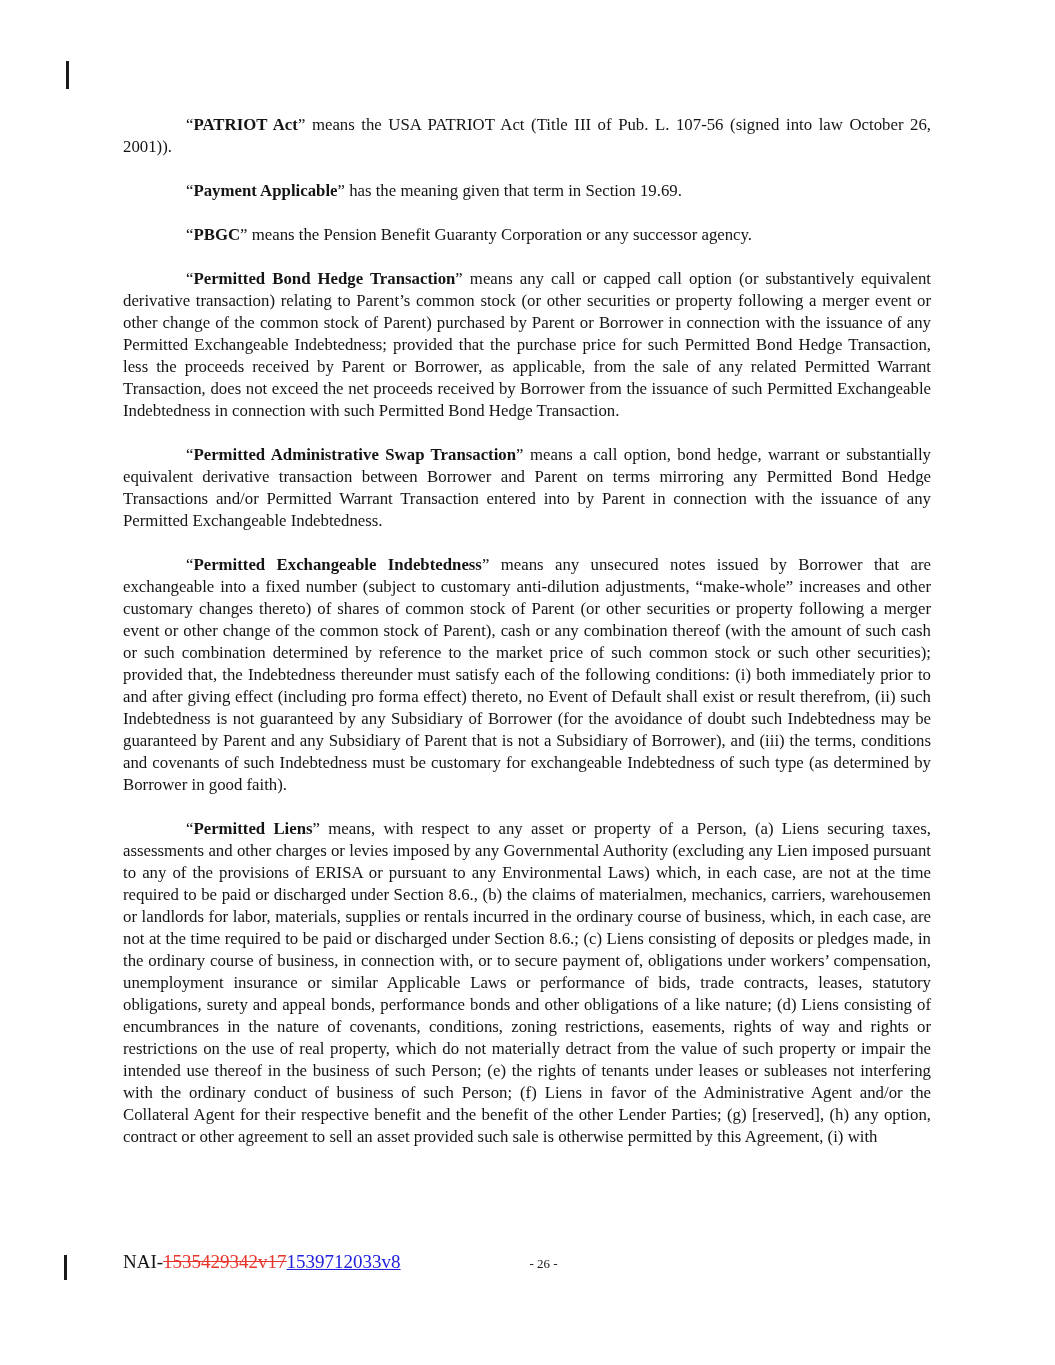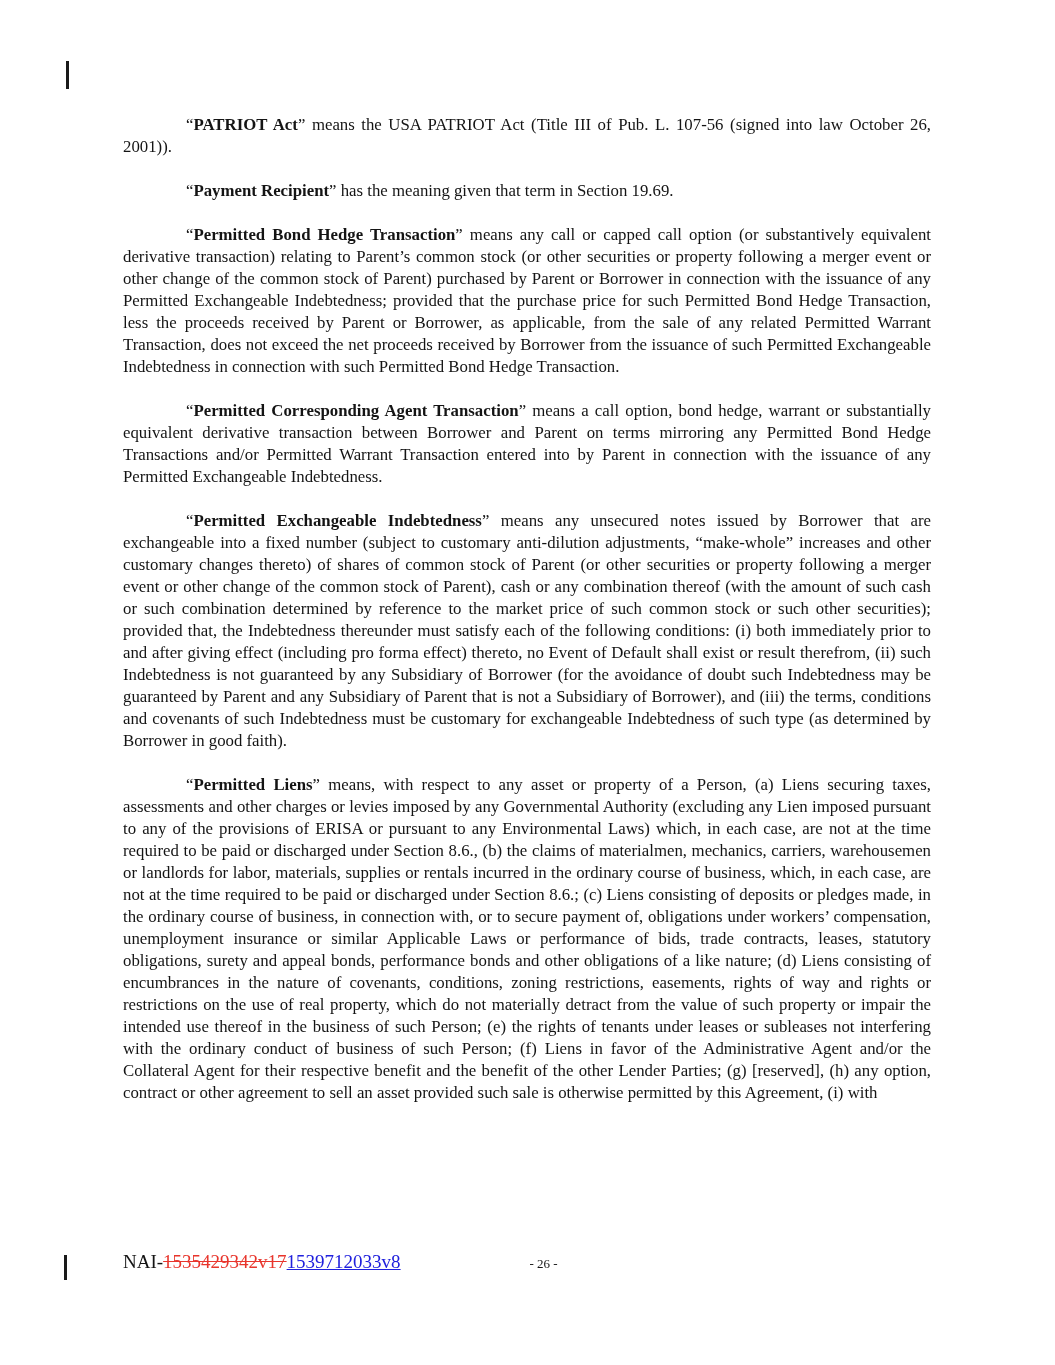--- a/index.html
+++ b/index.html
@@ -61,26 +61,27 @@
 <body>
 
 <div class="page">
 
   <div class="change-bar top"></div>
   <div class="change-bar bottom"></div>
 
   <div class="content">
     <p><span>“</span><b>PATRIOT Act</b><span>” means the USA PATRIOT Act (Title III of Pub. L. 107-56 (signed into law October 26, 2001)).</span></p>
 
-    <p><span>“</span><b>Payment Recipient</b><span>” has the meaning given that term in Section 19.69.</span></p>
+    <p><span>“</span><b>Payment Applicable</b><span>” has the meaning given that term in Section 19.69.</span></p>
 
+    <p><span>“</span><b>PBGC</b><span>” means the Pension Benefit Guaranty Corporation or any successor agency.</span></p>
 
     <p><span>“</span><b>Permitted Bond Hedge Transaction</b><span>” means any call or capped call option (or substantively equivalent derivative transaction) relating to Parent’s common stock (or other securities or property following a merger event or other change of the common stock of Parent) purchased by Parent or Borrower in connection with the issuance of any Permitted Exchangeable Indebtedness; provided that the purchase price for such Permitted Bond Hedge Transaction, less the proceeds received by Parent or Borrower, as applicable, from the sale of any related Permitted Warrant Transaction, does not exceed the net proceeds received by Borrower from the issuance of such Permitted Exchangeable Indebtedness in connection with such Permitted Bond Hedge Transaction.</span></p>
 
-    <p><span>“</span><b>Permitted Corresponding Agent Transaction</b><span>” means a call option, bond hedge, warrant or substantially equivalent derivative transaction between Borrower and Parent on terms mirroring any Permitted Bond Hedge Transactions and/or Permitted Warrant Transaction entered into by Parent in connection with the issuance of any Permitted Exchangeable Indebtedness.</span></p>
+    <p><span>“</span><b>Permitted Administrative Swap Transaction</b><span>” means a call option, bond hedge, warrant or substantially equivalent derivative transaction between Borrower and Parent on terms mirroring any Permitted Bond Hedge Transactions and/or Permitted Warrant Transaction entered into by Parent in connection with the issuance of any Permitted Exchangeable Indebtedness.</span></p>
 
     <p><span>“</span><b>Permitted Exchangeable Indebtedness</b><span>” means any unsecured notes issued by Borrower that are exchangeable into a fixed number (subject to customary anti-dilution adjustments, “make-whole” increases and other customary changes thereto) of shares of common stock of Parent (or other securities or property following a merger event or other change of the common stock of Parent), cash or any combination thereof (with the amount of such cash or such combination determined by reference to the market price of such common stock or such other securities); provided that, the Indebtedness thereunder must satisfy each of the following conditions: (i) both immediately prior to and after giving effect (including pro forma effect) thereto, no Event of Default shall exist or result therefrom, (ii) such Indebtedness is not guaranteed by any Subsidiary of Borrower (for the avoidance of doubt such Indebtedness may be guaranteed by Parent and any Subsidiary of Parent that is not a Subsidiary of Borrower), and (iii) the terms, conditions and covenants of such Indebtedness must be customary for exchangeable Indebtedness of such type (as determined by Borrower in good faith).</span></p>
 
     <p><span>“</span><b>Permitted Liens</b><span>” means, with respect to any asset or property of a Person, (a) Liens securing taxes, assessments and other charges or levies imposed by any Governmental Authority (excluding any Lien imposed pursuant to any of the provisions of ERISA or pursuant to any Environmental Laws) which, in each case, are not at the time required to be paid or discharged under Section 8.6., (b) the claims of materialmen, mechanics, carriers, warehousemen or landlords for labor, materials, supplies or rentals incurred in the ordinary course of business, which, in each case, are not at the time required to be paid or discharged under Section 8.6.; (c) Liens consisting of deposits or pledges made, in the ordinary course of business, in connection with, or to secure payment of, obligations under workers’ compensation, unemployment insurance or similar Applicable Laws or performance of bids, trade contracts, leases, statutory obligations, surety and appeal bonds, performance bonds and other obligations of a like nature; (d)&nbsp;Liens consisting of encumbrances in the nature of covenants, conditions, zoning restrictions, easements, rights of way and rights or restrictions on the use of real property, which do not materially detract from the value of such property or impair the intended use thereof in the business of such Person; (e) the rights of tenants under leases or subleases not interfering with the ordinary conduct of business of such Person; (f) Liens in favor of the Administrative Agent and/or the Collateral Agent for their respective benefit and the benefit of the other Lender Parties; (g) [reserved], (h) any option, contract or other agreement to sell an asset provided such sale is otherwise permitted by this Agreement, (i) with</span></p>
   </div>
 
   <div class="footer-docid"><span>NAI-</span><span class="deleted" style="color: rgb(232, 53, 44);">1535429342v17</span><span class="inserted" style="color: rgb(32, 32, 221);">1539712033v8</span></div>
 
   <div class="footer-page">- 26 -</div>
 

